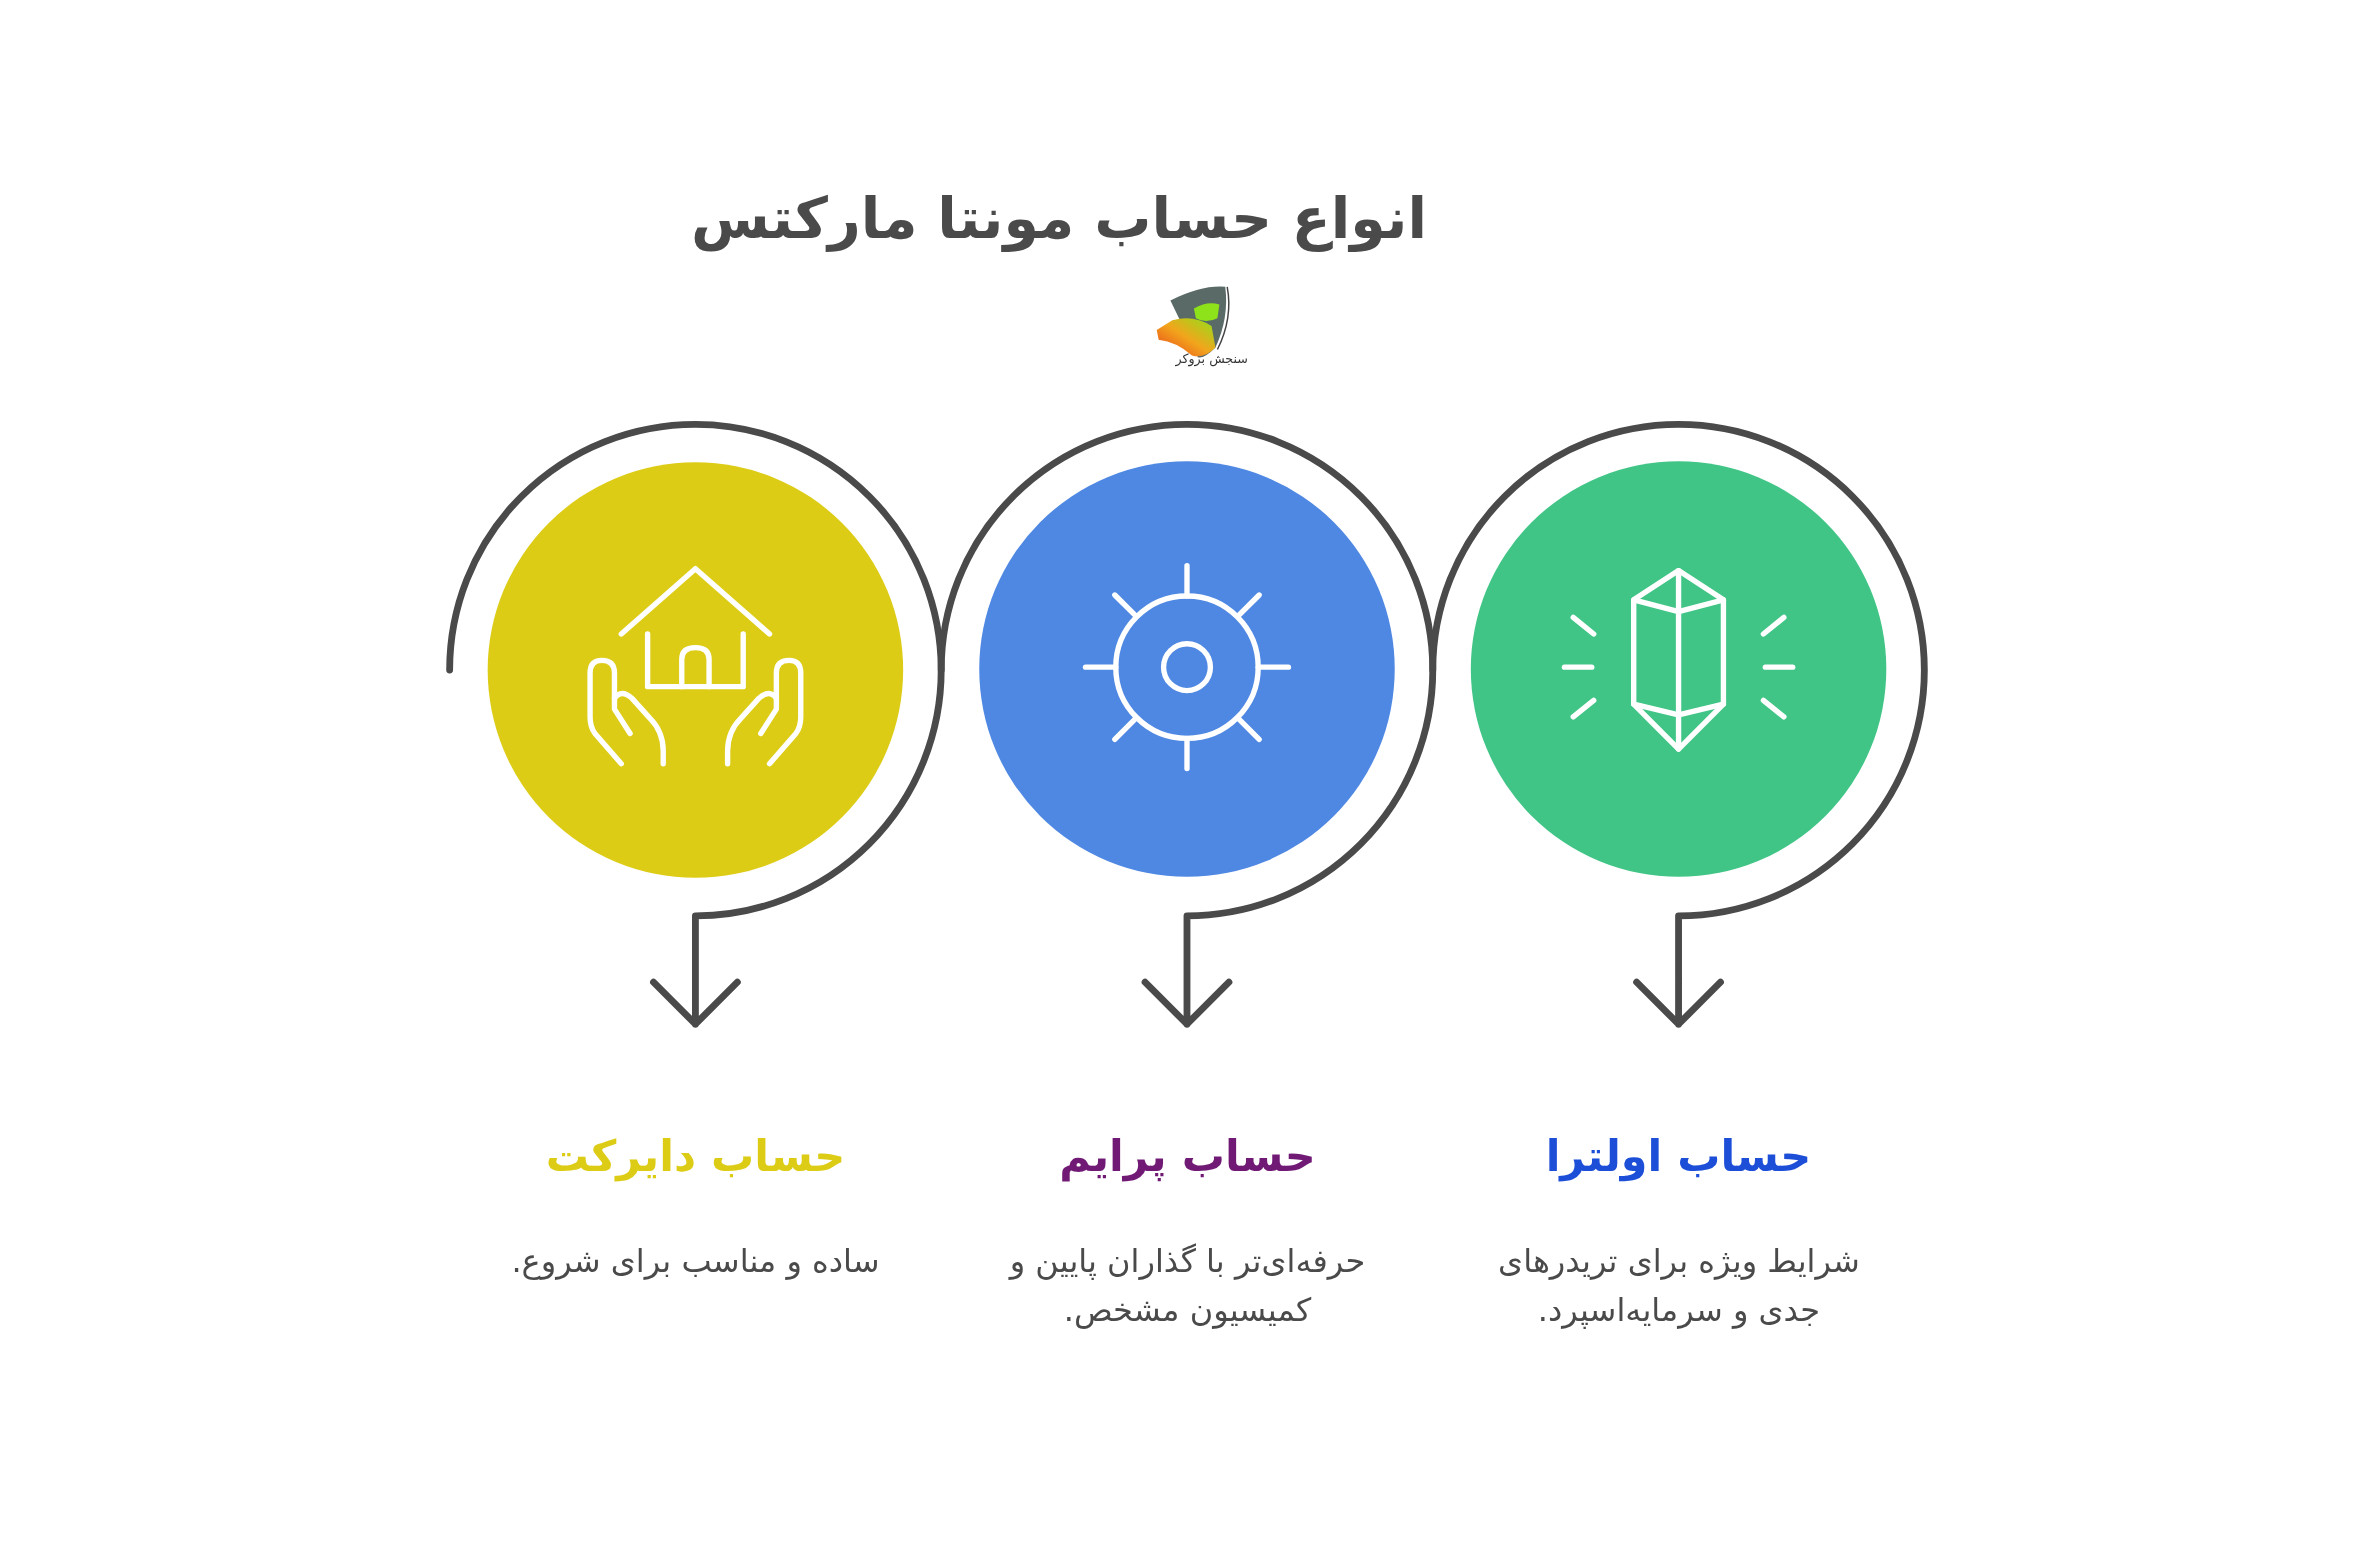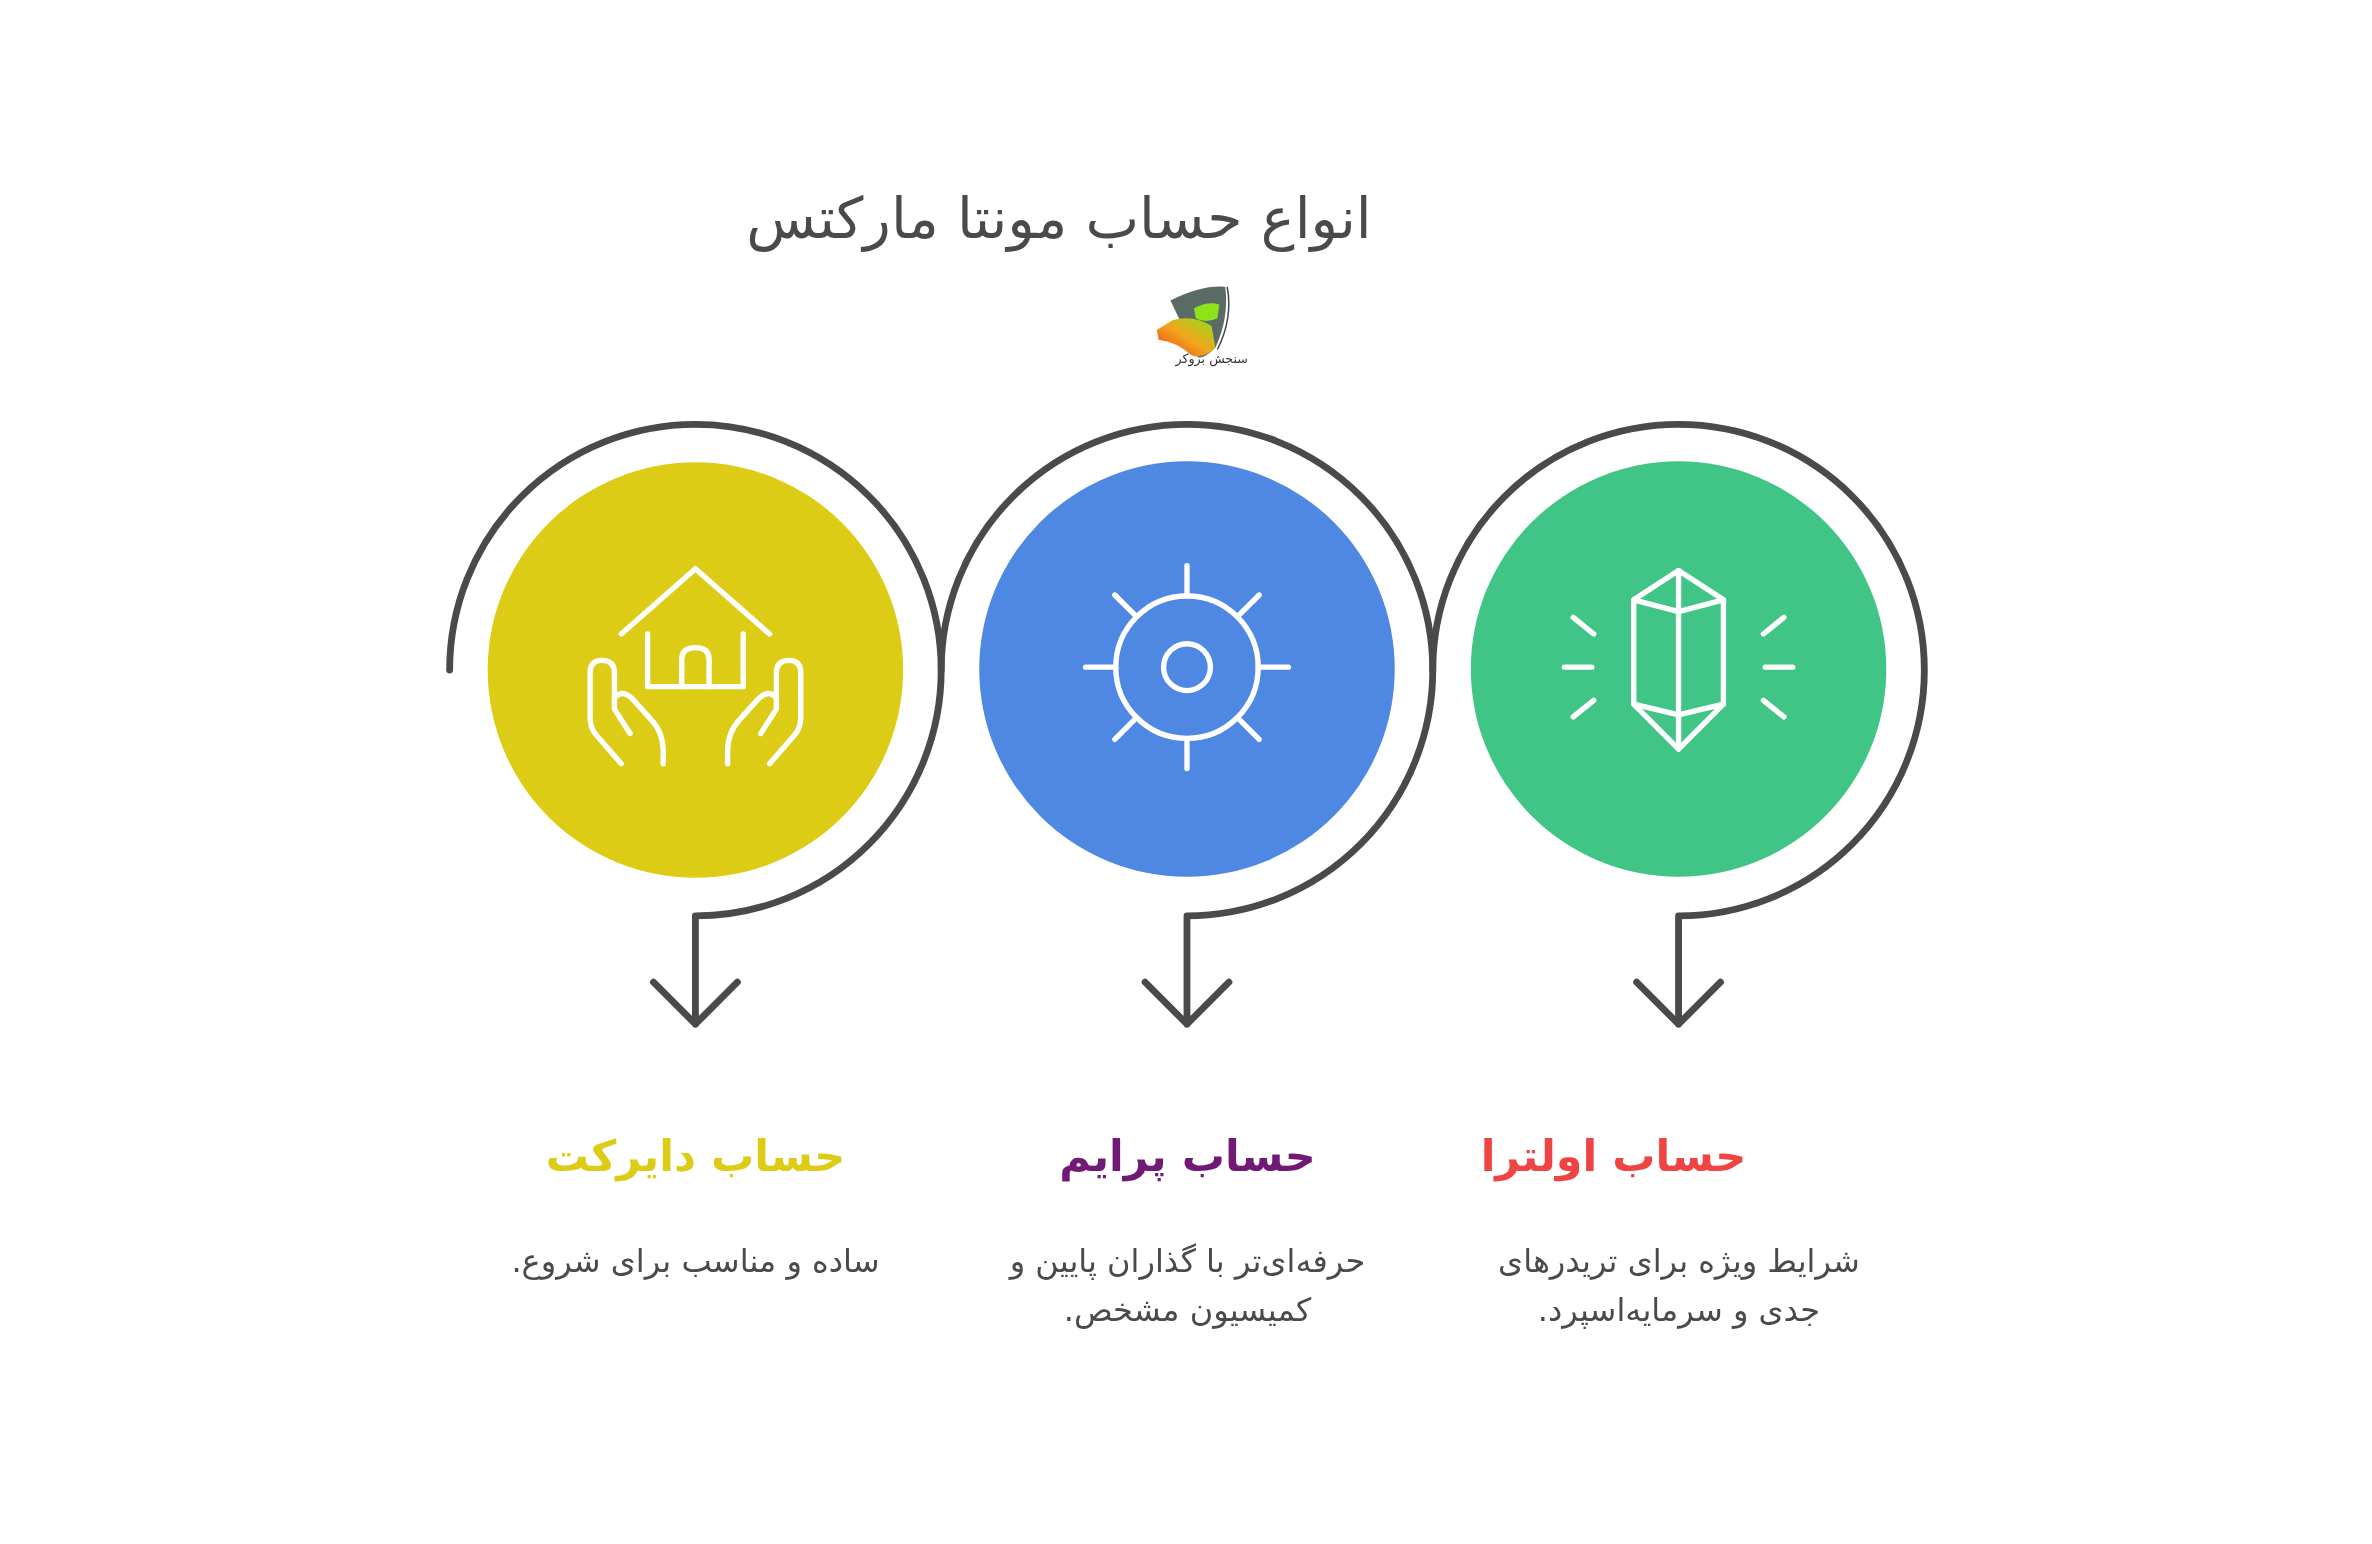--- a/index.html
+++ b/index.html
@@ -1,19 +1,19 @@
 <!DOCTYPE html>
 <html><head>
 <meta charset="utf-8">
 <style>
   html, body { margin:0; padding:0; background:#ffffff; }
   body { width:2373px; height:1545px; position:relative; overflow:hidden;
          font-family:"DejaVu Sans", "Liberation Sans", sans-serif; }
   .title { position:absolute; left:0; width:2118px; top:185px; text-align:center;
-           font-size:57px; font-weight:normal; color:#4a4a4a; direction:rtl; }
+           font-size:57px; font-weight:bold; color:#4a4a4a; direction:rtl; }
   .logo { position:absolute; left:1143px; top:279px; width:94px; height:94px; }
   .logo-text { position:absolute; left:1131px; top:351px; width:117px; text-align:right;
                font-size:12.7px; color:#333; direction:rtl; }
   svg.diagram { position:absolute; left:0; top:0; }
   .col { position:absolute; width:449px; text-align:center; direction:rtl; }
   .heading { font-size:43px; font-weight:bold; top:1131px; }
   .desc { font-size:32px; color:#4a4a4a; top:1237px; line-height:49px; }
 </style>
 </head>
 <body>
@@ -85,15 +85,15 @@
     </g>
   </g>
 </svg>
 
 <div class="col heading" style="left:471px;color:#DDCC16;">حساب دایرکت</div>
 <div class="col desc" style="left:471px;">ساده و مناسب برای شروع.</div>
 
 <div class="col heading" style="left:963px;color:#701a75;">حساب پرایم</div>
 <div class="col desc" style="left:1002px;width:371px;">حرفه‌ای‌تر با گذاران پایین و کمیسیون مشخص.</div>
 
-<div class="col heading" style="left:1389px;color:#ef4444;">حساب اولترا</div>
+<div class="col heading" style="left:1454px;color:#1d4ed8;">حساب اولترا</div>
 <div class="col desc" style="left:1474px;width:410px;">شرایط ویژه برای تریدرهای جدی و سرمایه‌اسپرد.</div>
 
 
 </body></html>

